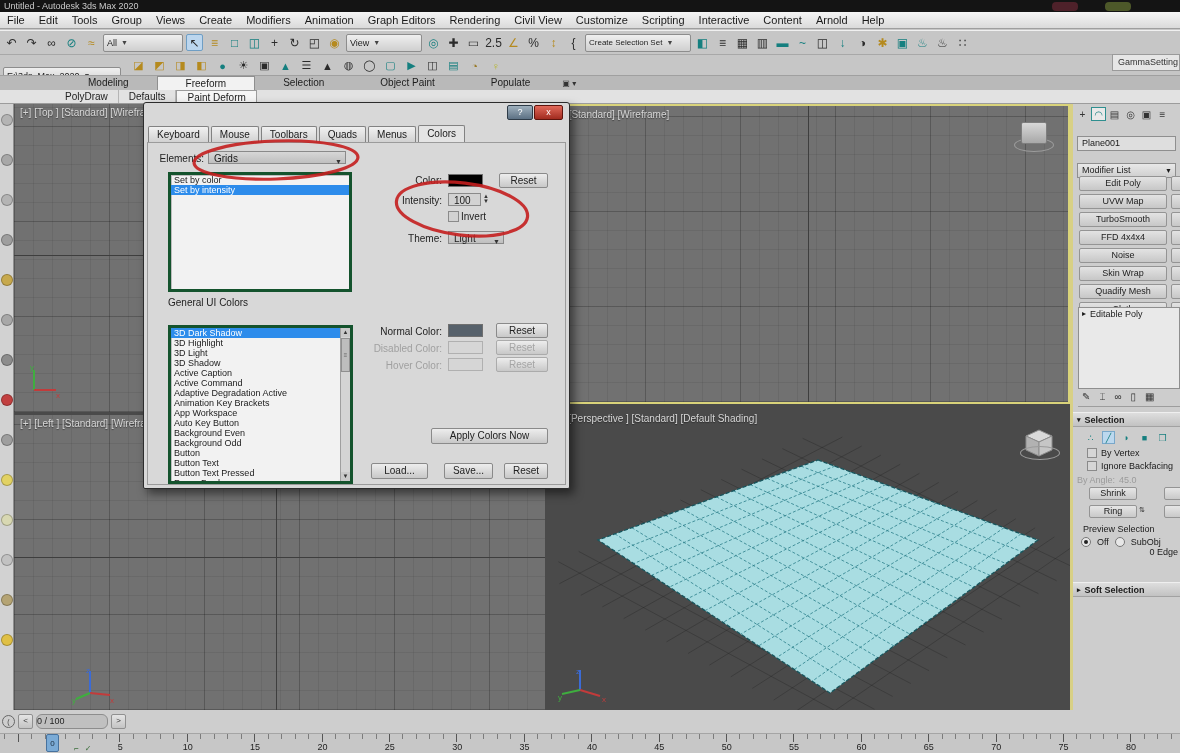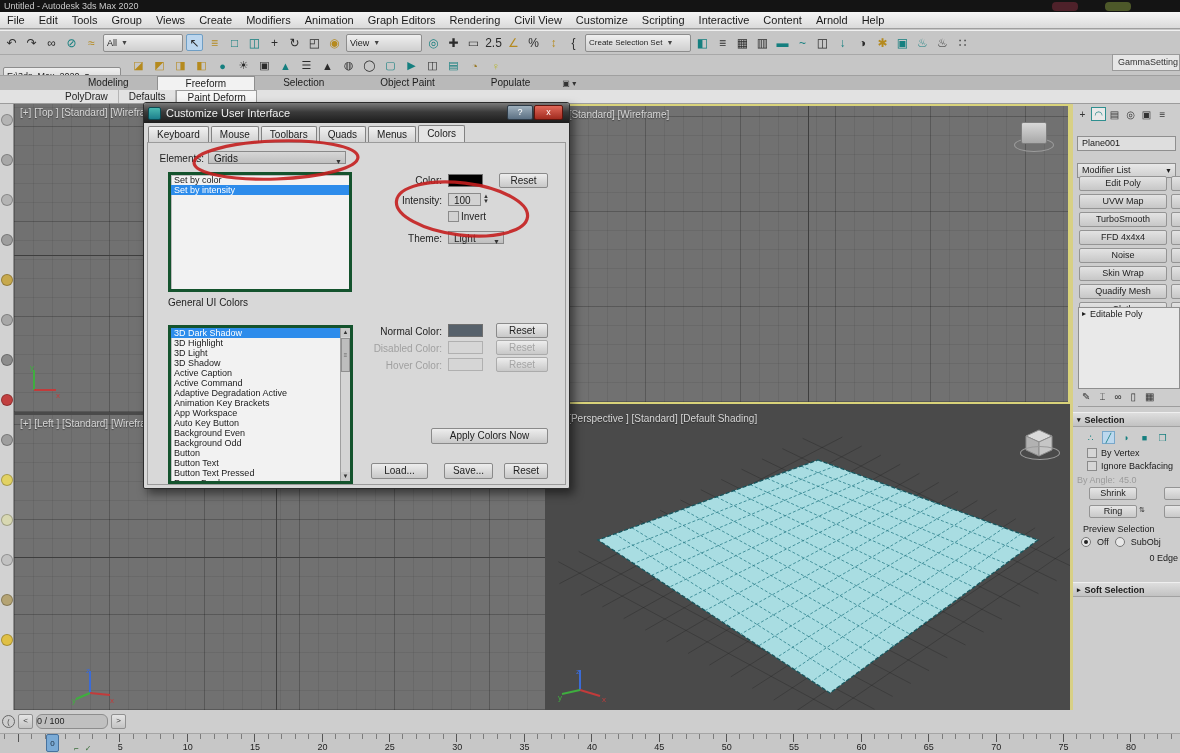--- a/index.html
+++ b/index.html
@@ -88,21 +88,21 @@
   .cbx{width:8px;height:8px;background:#d6d6d6;border:1px solid #8a8a8a;}
   .cp-row{display:flex;align-items:flex-end;gap:4px;padding-left:4px;height:13px;}
   .grayed{color:#9b9b9b;}
   .cp-btn{width:46px;height:11px;background:linear-gradient(#e6e6e6,#c9c9c9);border:1px solid #949494;border-radius:2px;
           font-size:9px;line-height:10px;text-align:center;margin-left:16px;}
   .cp-btn-sliver{position:absolute;right:-4px;width:18px;height:11px;background:linear-gradient(#e6e6e6,#c9c9c9);
           border:1px solid #949494;border-radius:2px;}
   .spinner{font-size:7px;color:#333;}
   .radio{width:8px;height:8px;border-radius:50%;border:1px solid #777;background:#e7e7e7;position:relative;}
   .radio.sel:after{content:"";position:absolute;left:2px;top:2px;width:4px;height:4px;border-radius:50%;background:#222;}
-  .edge-status{text-align:right;padding-right:2px;font-size:9px;margin-top:6px;}
+  .edge-status{text-align:right;padding-right:2px;font-size:9px;}
   
   #dialog{position:absolute;left:143px;top:102px;width:425px;height:385px;z-index:50;
           background:#d8d8d8;border:1px solid #2c2c2c;border-radius:3px 3px 2px 2px;
           box-shadow:4px 5px 10px rgba(0,0,0,.5);font-size:10px;}
   .dlg-title{position:absolute;left:0;top:0;right:0;height:20px;border-radius:2px 2px 0 0;
              background:linear-gradient(#7a7a7a,#3a3a3a 45%,#1c1c1c);display:flex;align-items:center;
              color:#f0f0f0;font-size:11px;padding-left:4px;gap:5px;}
   .dlg-ico{width:11px;height:11px;background:linear-gradient(#49b8b0,#1d7f8c);border-radius:2px;border:1px solid #0c4a52;}
   .dlg-btn-help{position:absolute;right:36px;top:2px;width:24px;height:13px;background:linear-gradient(#9fb0bd,#5c7184);
                 border:1px solid #2e3b47;border-radius:2px;color:#fff;font-size:9px;text-align:center;line-height:12px;}
@@ -524,24 +524,20 @@
       <div style="position:absolute;left:0;top:478px;width:107px;">
         <div class="rollout-h">
           <span style="font-size:7px;">▸</span>
           <span>Soft Selection</span>
         </div>
       </div>
     </div>
   </div>
 
   <div id="dialog">
-    <div class="dlg-title">
-      <span class="dlg-ico"></span>
-      <span>Customize User Interface</span>
-    </div>
     <div class="dlg-btn-help">?</div>
     <div class="dlg-btn-close">x</div>
     <div class="dlg-tabs">
 
     <span class="dlg-tab">Keyboard</span>
         <span class="dlg-tab">Mouse</span>
         <span class="dlg-tab">Toolbars</span>
         <span class="dlg-tab">Quads</span>
         <span class="dlg-tab">Menus</span>
         <span class="dlg-tab active">Colors</span>

